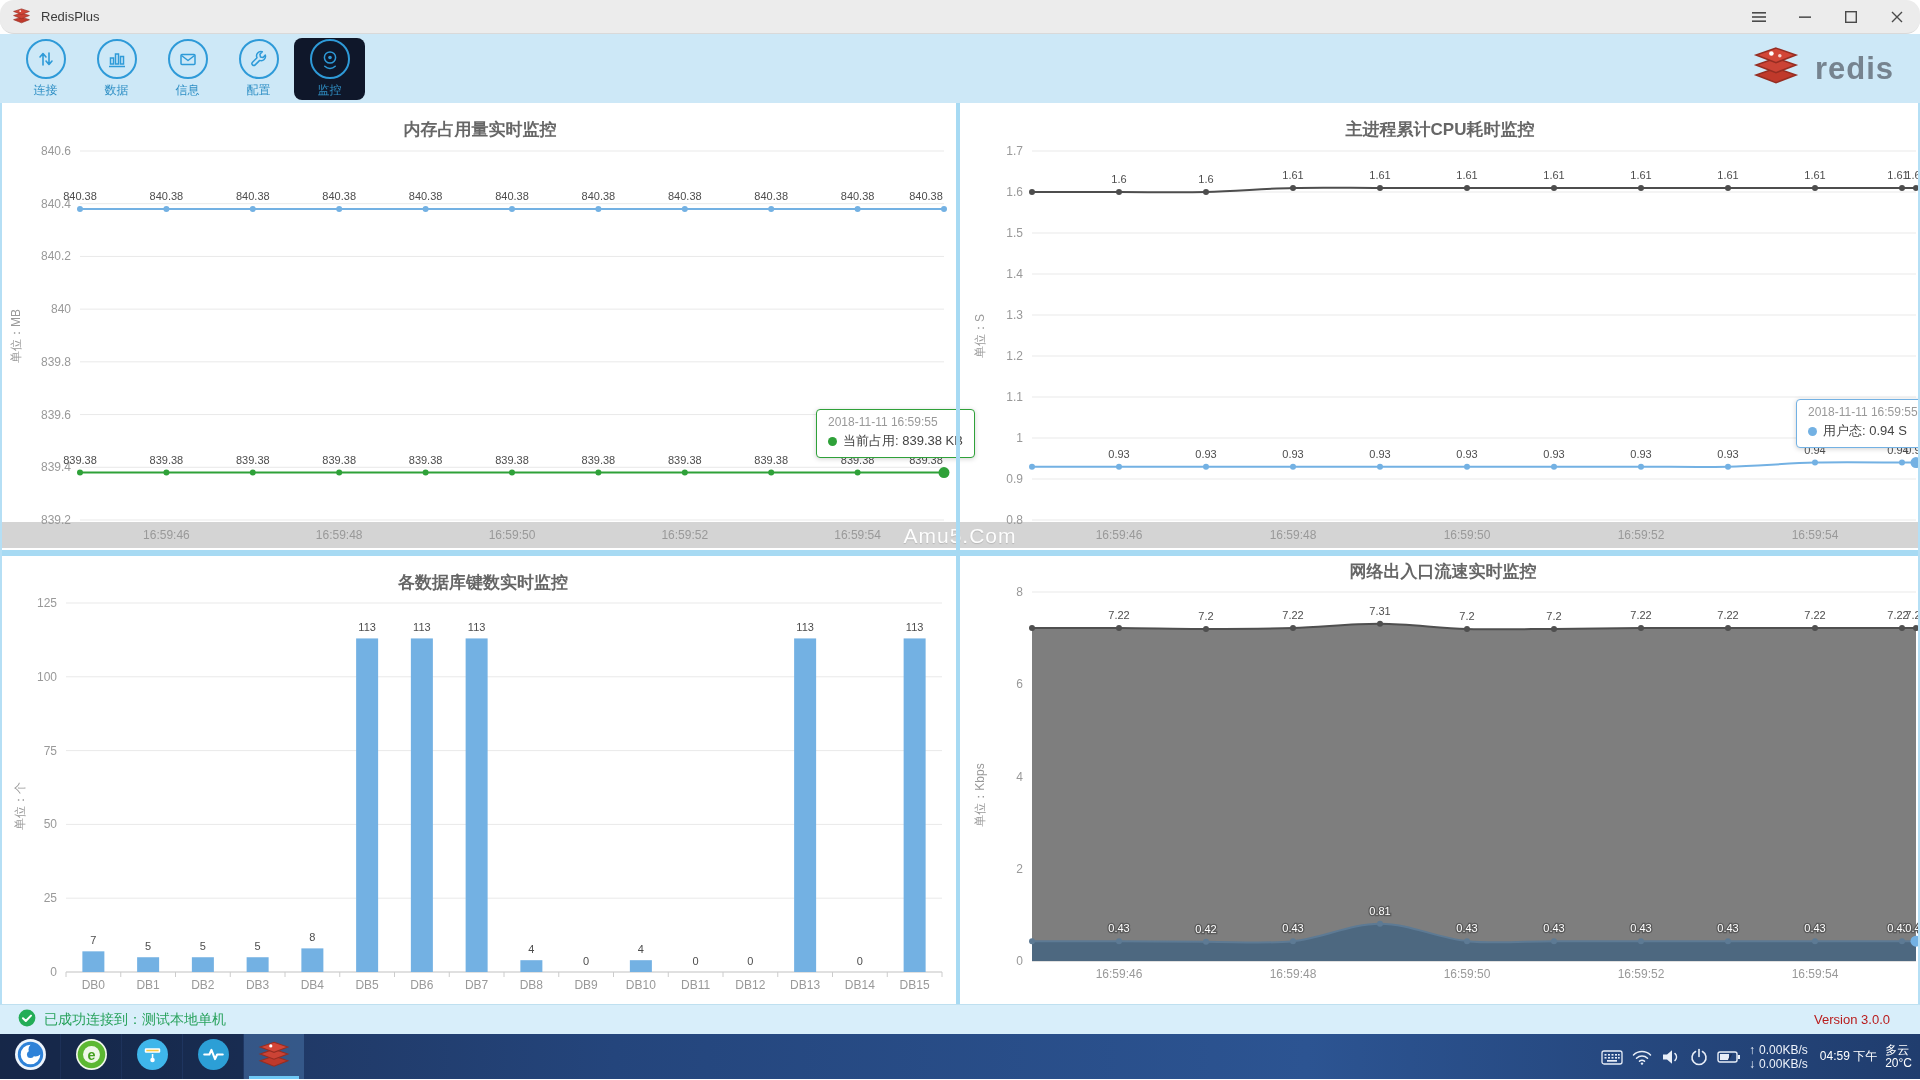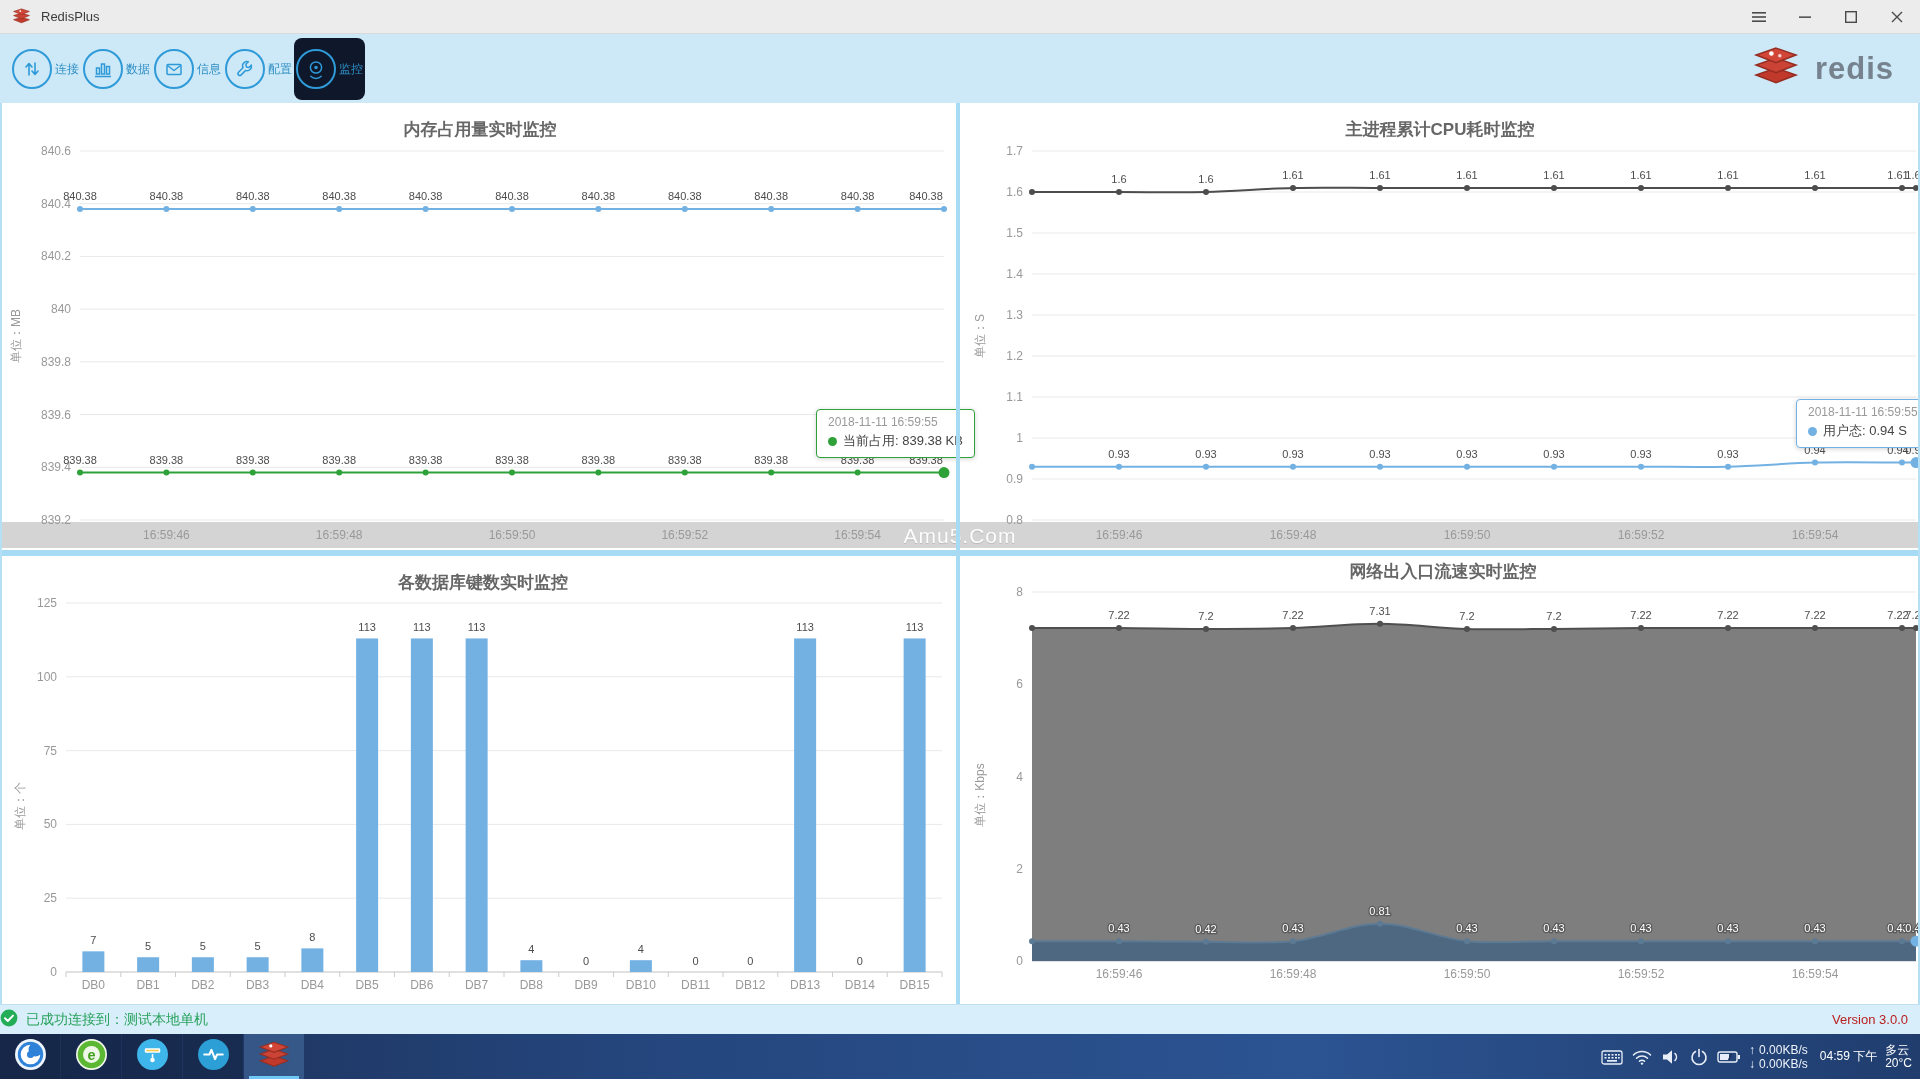--- a/index.html
+++ b/index.html
@@ -2,31 +2,31 @@
 <html><head>
 <meta charset="utf-8">
 <style>
   *{box-sizing:border-box}
   html,body{margin:0;padding:0}
   body{width:1920px;height:1080px;overflow:hidden;background:#fff;
        font-family:"Liberation Sans","DejaVu Sans",sans-serif;}
 
   
   .titlebar{height:34px;background:#ececec;border-bottom:1px solid #d9d9d9;
-            display:flex;align-items:center;position:relative;}
+            display:flex;align-items:center;position:relative;border-radius:14px;}
   .titlebar .app-icon{margin:0 10px 0 12px;display:flex}
   .titlebar .app-title{font-size:13px;color:#3c3c3c}
   .win-controls{margin-left:auto;display:flex;height:100%}
   .win-btn{width:46px;height:100%;display:flex;align-items:center;justify-content:center;color:#4a4a4a}
 
   
   .toolbar{height:69px;background:#cde8f7;display:flex;align-items:flex-start;position:relative}
   .tb-left{display:flex;margin-left:10px}
   .tb-btn{width:71px;height:62px;margin-top:4px;border-radius:8px;display:flex;
-          flex-direction:row;align-items:center;justify-content:center;gap:3px;cursor:default}
+          flex-direction:column;align-items:center;justify-content:center;gap:3px;cursor:default}
   .tb-btn.active{background:#0f172a}
   .tb-circle{width:40px;height:40px;border:2px solid #2e9ad8;border-radius:50%;
              display:flex;align-items:center;justify-content:center;color:#2e9ad8}
   .tb-label{font-size:12px;color:#2f8fc5}
   .brand{margin-left:auto;margin-right:26px;display:flex;align-items:center;gap:16px;height:69px}
   .brand-text{font-size:31px;font-weight:bold;color:#76838f;letter-spacing:1px}
 
   
   .main{position:relative;height:901px;background:#fff;
         border-left:2px solid #b5dff5;border-right:2px solid #b5dff5;overflow:hidden}
@@ -51,21 +51,21 @@
   .tooltip{position:absolute;background:#fff;border:1px solid #999;border-radius:4px;
            padding:5px 11px 7px;font-size:12px;color:#999;
            box-shadow:0 1px 5px rgba(0,0,0,.18);z-index:10;white-space:nowrap}
   .tt-val{margin-top:3px;font-size:13px;color:#444;display:flex;align-items:center;gap:6px}
   .tt-dot{width:9px;height:9px;border-radius:50%;display:inline-block;background:#999}
   .tt-mem{left:814px;top:306px}
   .tt-cpu{left:836px;top:296px}
 
   
   .statusbar{height:30px;background:#d8eefa;border-top:1px solid #bfe0f0;
-             display:flex;align-items:center;padding:0 0}
+             display:flex;align-items:center;padding:0 18px}
   .status-msg{color:#28a25c;font-size:14px;margin-left:8px}
   .version{margin-left:auto;color:#b91c1c;font-size:13px;margin-right:12px}
 
   
   .taskbar{height:45px;display:flex;align-items:stretch;position:relative;
            background:linear-gradient(90deg,#1c2e53 0%,#24457c 32%,#2c5492 68%,#203d6e 100%)}
   .tile{width:60px;margin-right:1px;display:flex;align-items:center;justify-content:center;
         background:rgba(15,30,60,.45);position:relative}
   .tile.active{background:rgba(95,145,200,.35)}
   .tile-underline{position:absolute;bottom:0;left:5px;right:5px;height:3px;background:#6fc8f5}

